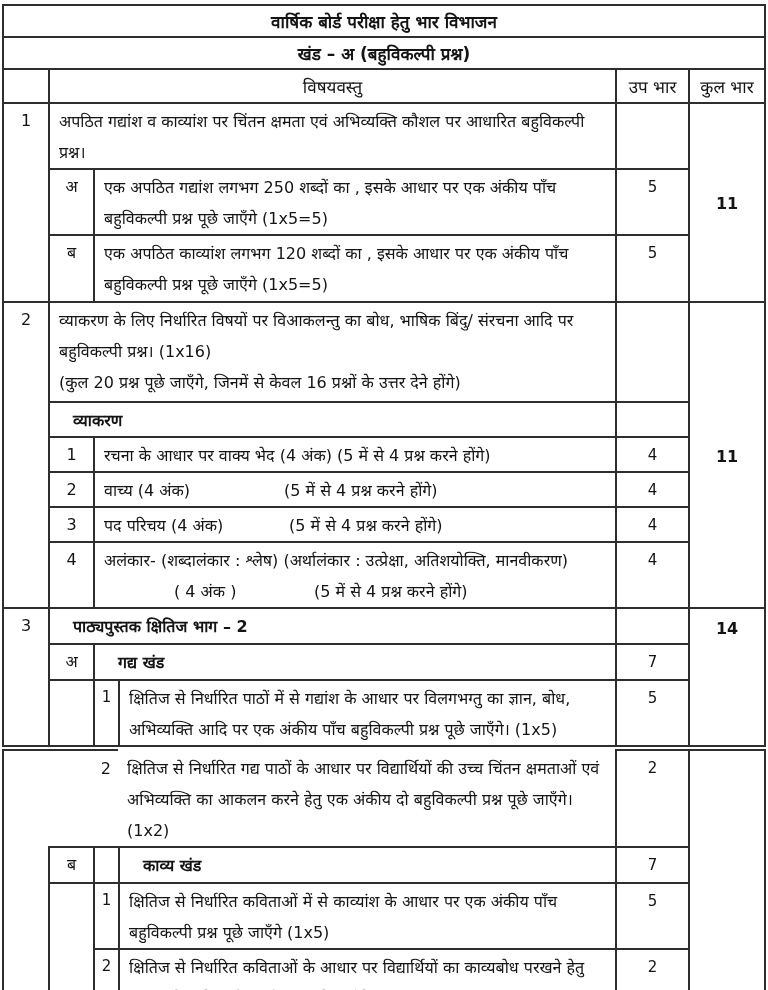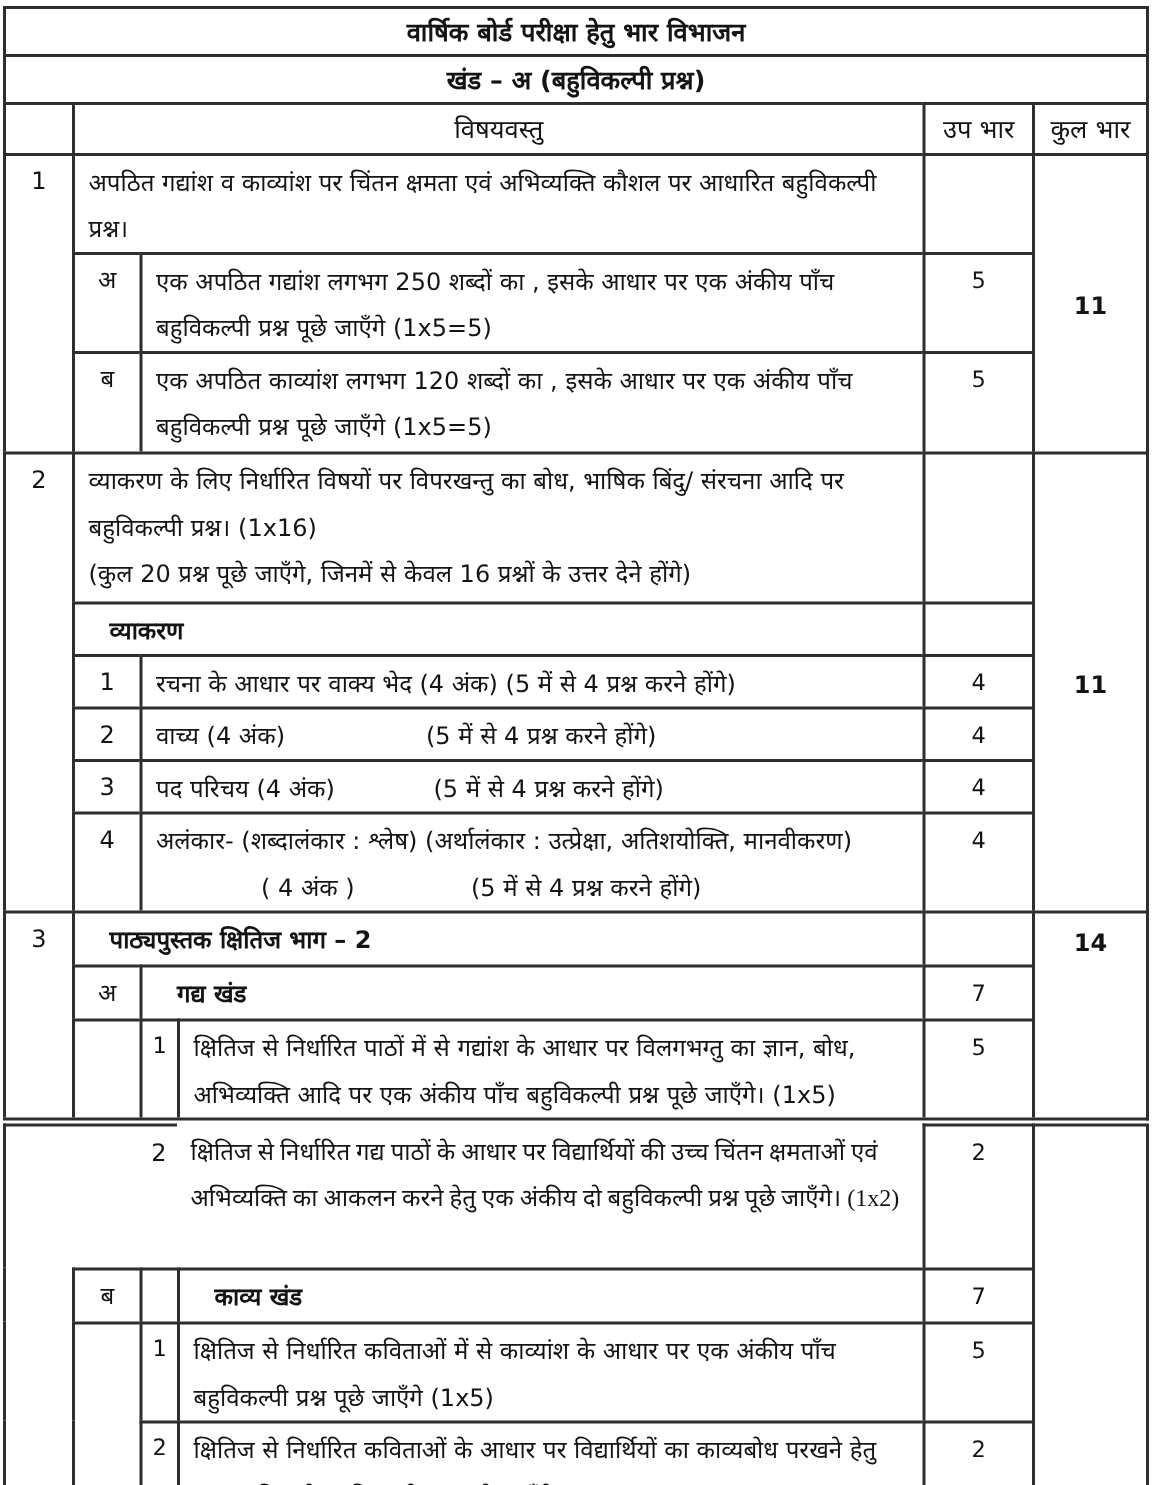--- a/index.html
+++ b/index.html
@@ -19,21 +19,21 @@
   table.lower{margin-top:2px;border-bottom:none;}
   td{
     box-sizing:border-box;
     border-left:2px solid #2e2e2e;
     border-top:2px solid #2e2e2e;
     vertical-align:top;
     padding:2px 6px 0 6px;
     line-height:31px;
     overflow:hidden;
   }
-  td.noTop{border-top:none;font-family:Liberation Serif, serif;}
+  td.noTop{border-top:none;}
   td.noLeft{border-left:none;}
   .title{font-weight:700;text-align:center;line-height:28px;font-size:17px;}
   .chead{font-weight:400;text-align:center;line-height:30px;font-size:17px;}
   .ser{text-align:center;padding-top:1px;}
   .sub{text-align:center;padding-top:1px;}
   .sub2{text-align:center;padding-top:1px;font-size:15px;}
   .txt{text-align:left;padding-left:9px;}
   .bold{font-weight:700;padding-left:23px;}
   .w{text-align:center;padding-top:2px;font-size:15px;}
   .tot{text-align:center;font-weight:700;font-size:16px;}
@@ -85,21 +85,21 @@
   </tr>
   <tr style="height:67px">
     <td class="sub">ब</td>
     <td colspan="2" class="txt">एक अपठित काव्यांश लगभग 120 शब्दों का , इसके आधार पर एक अंकीय पाँच बहुविकल्पी प्रश्न पूछे जाएँगे  (1x5=5)</td>
     <td class="w">5</td>
   </tr>
 
   <tr style="height:100px">
     <td class="ser" rowspan="6">2</td>
     <td colspan="3" class="txt">
-      <div>व्याकरण के लिए निर्धारित विषयों पर विपरखन्तु का बोध, भाषिक बिंदु/ संरचना आदि पर बहुविकल्पी प्रश्न। (1x16)</div>
+      <div>व्याकरण के लिए निर्धारित विषयों पर विआकलन्तु का बोध, भाषिक बिंदु/ संरचना आदि पर बहुविकल्पी प्रश्न। (1x16)</div>
       <div>(कुल 20 प्रश्न पूछे जाएँगे, जिनमें से केवल 16 प्रश्नों के उत्तर देने होंगे)</div>
     </td>
     <td class="w"></td>
     <td class="tot mid" rowspan="6">11</td>
   </tr>
   <tr style="height:33px">
     <td colspan="3" class="txt bold">व्याकरण</td>
     <td class="w"></td>
   </tr>
   <tr style="height:35px">

